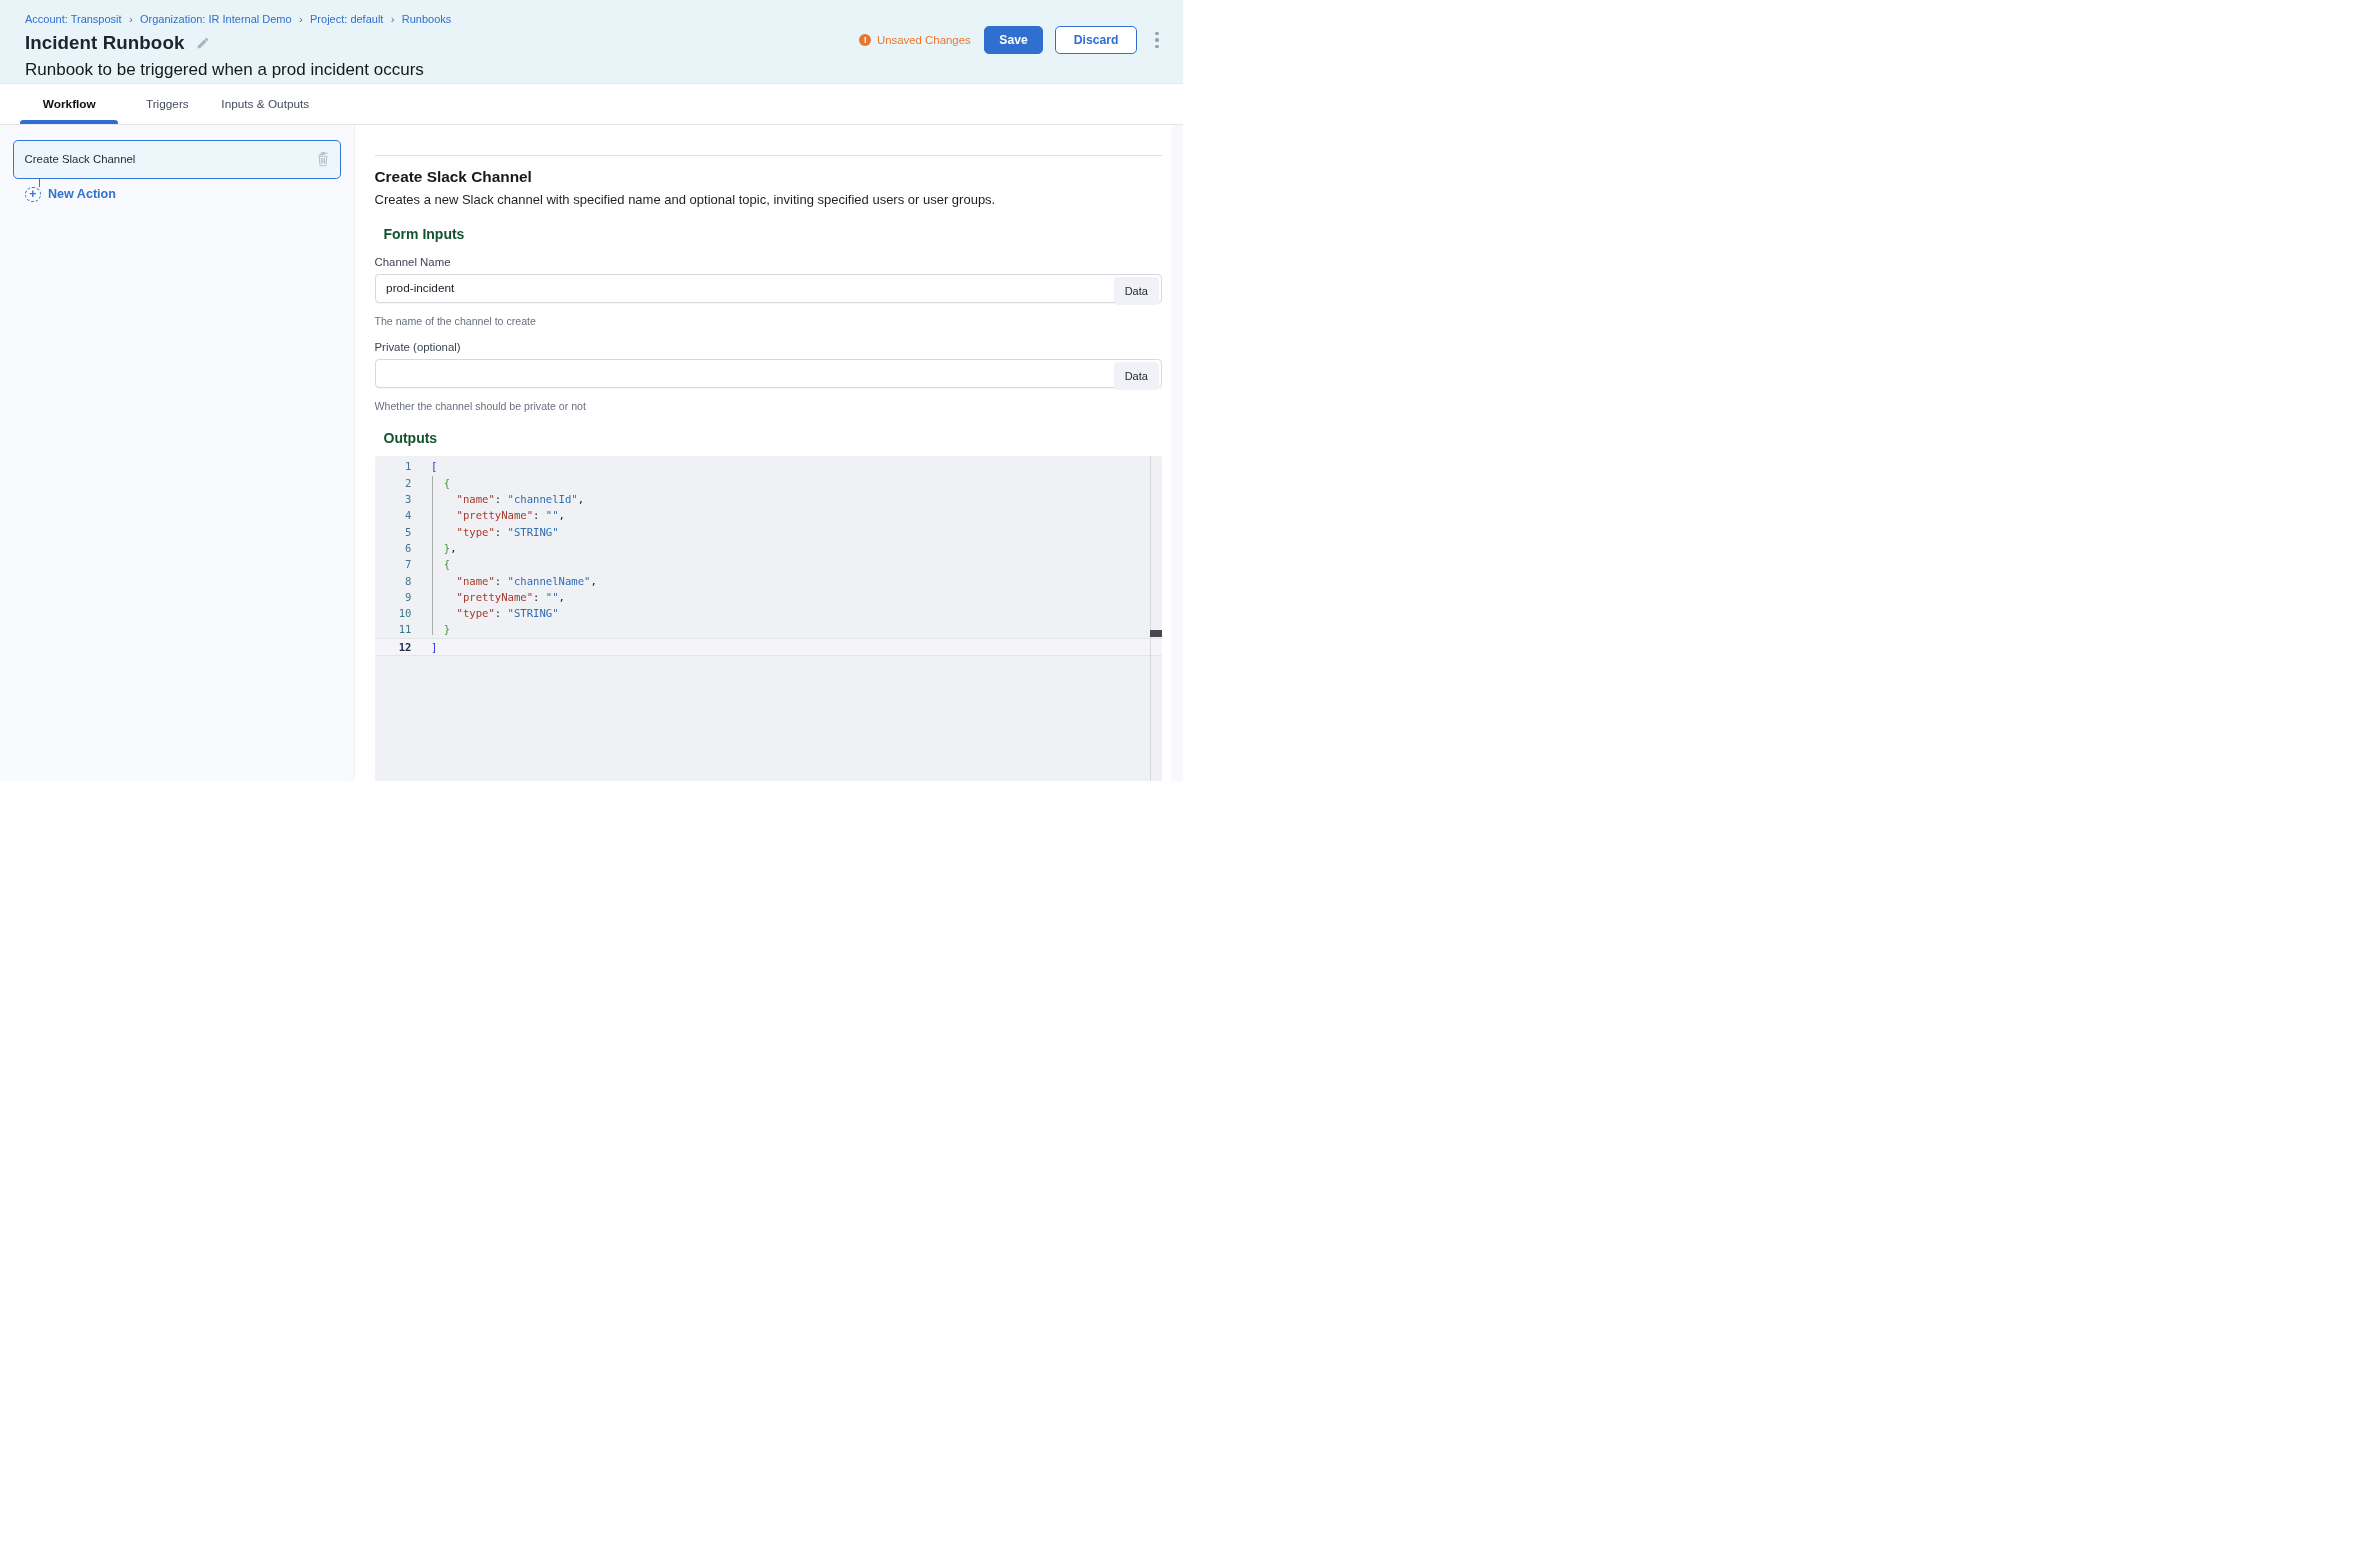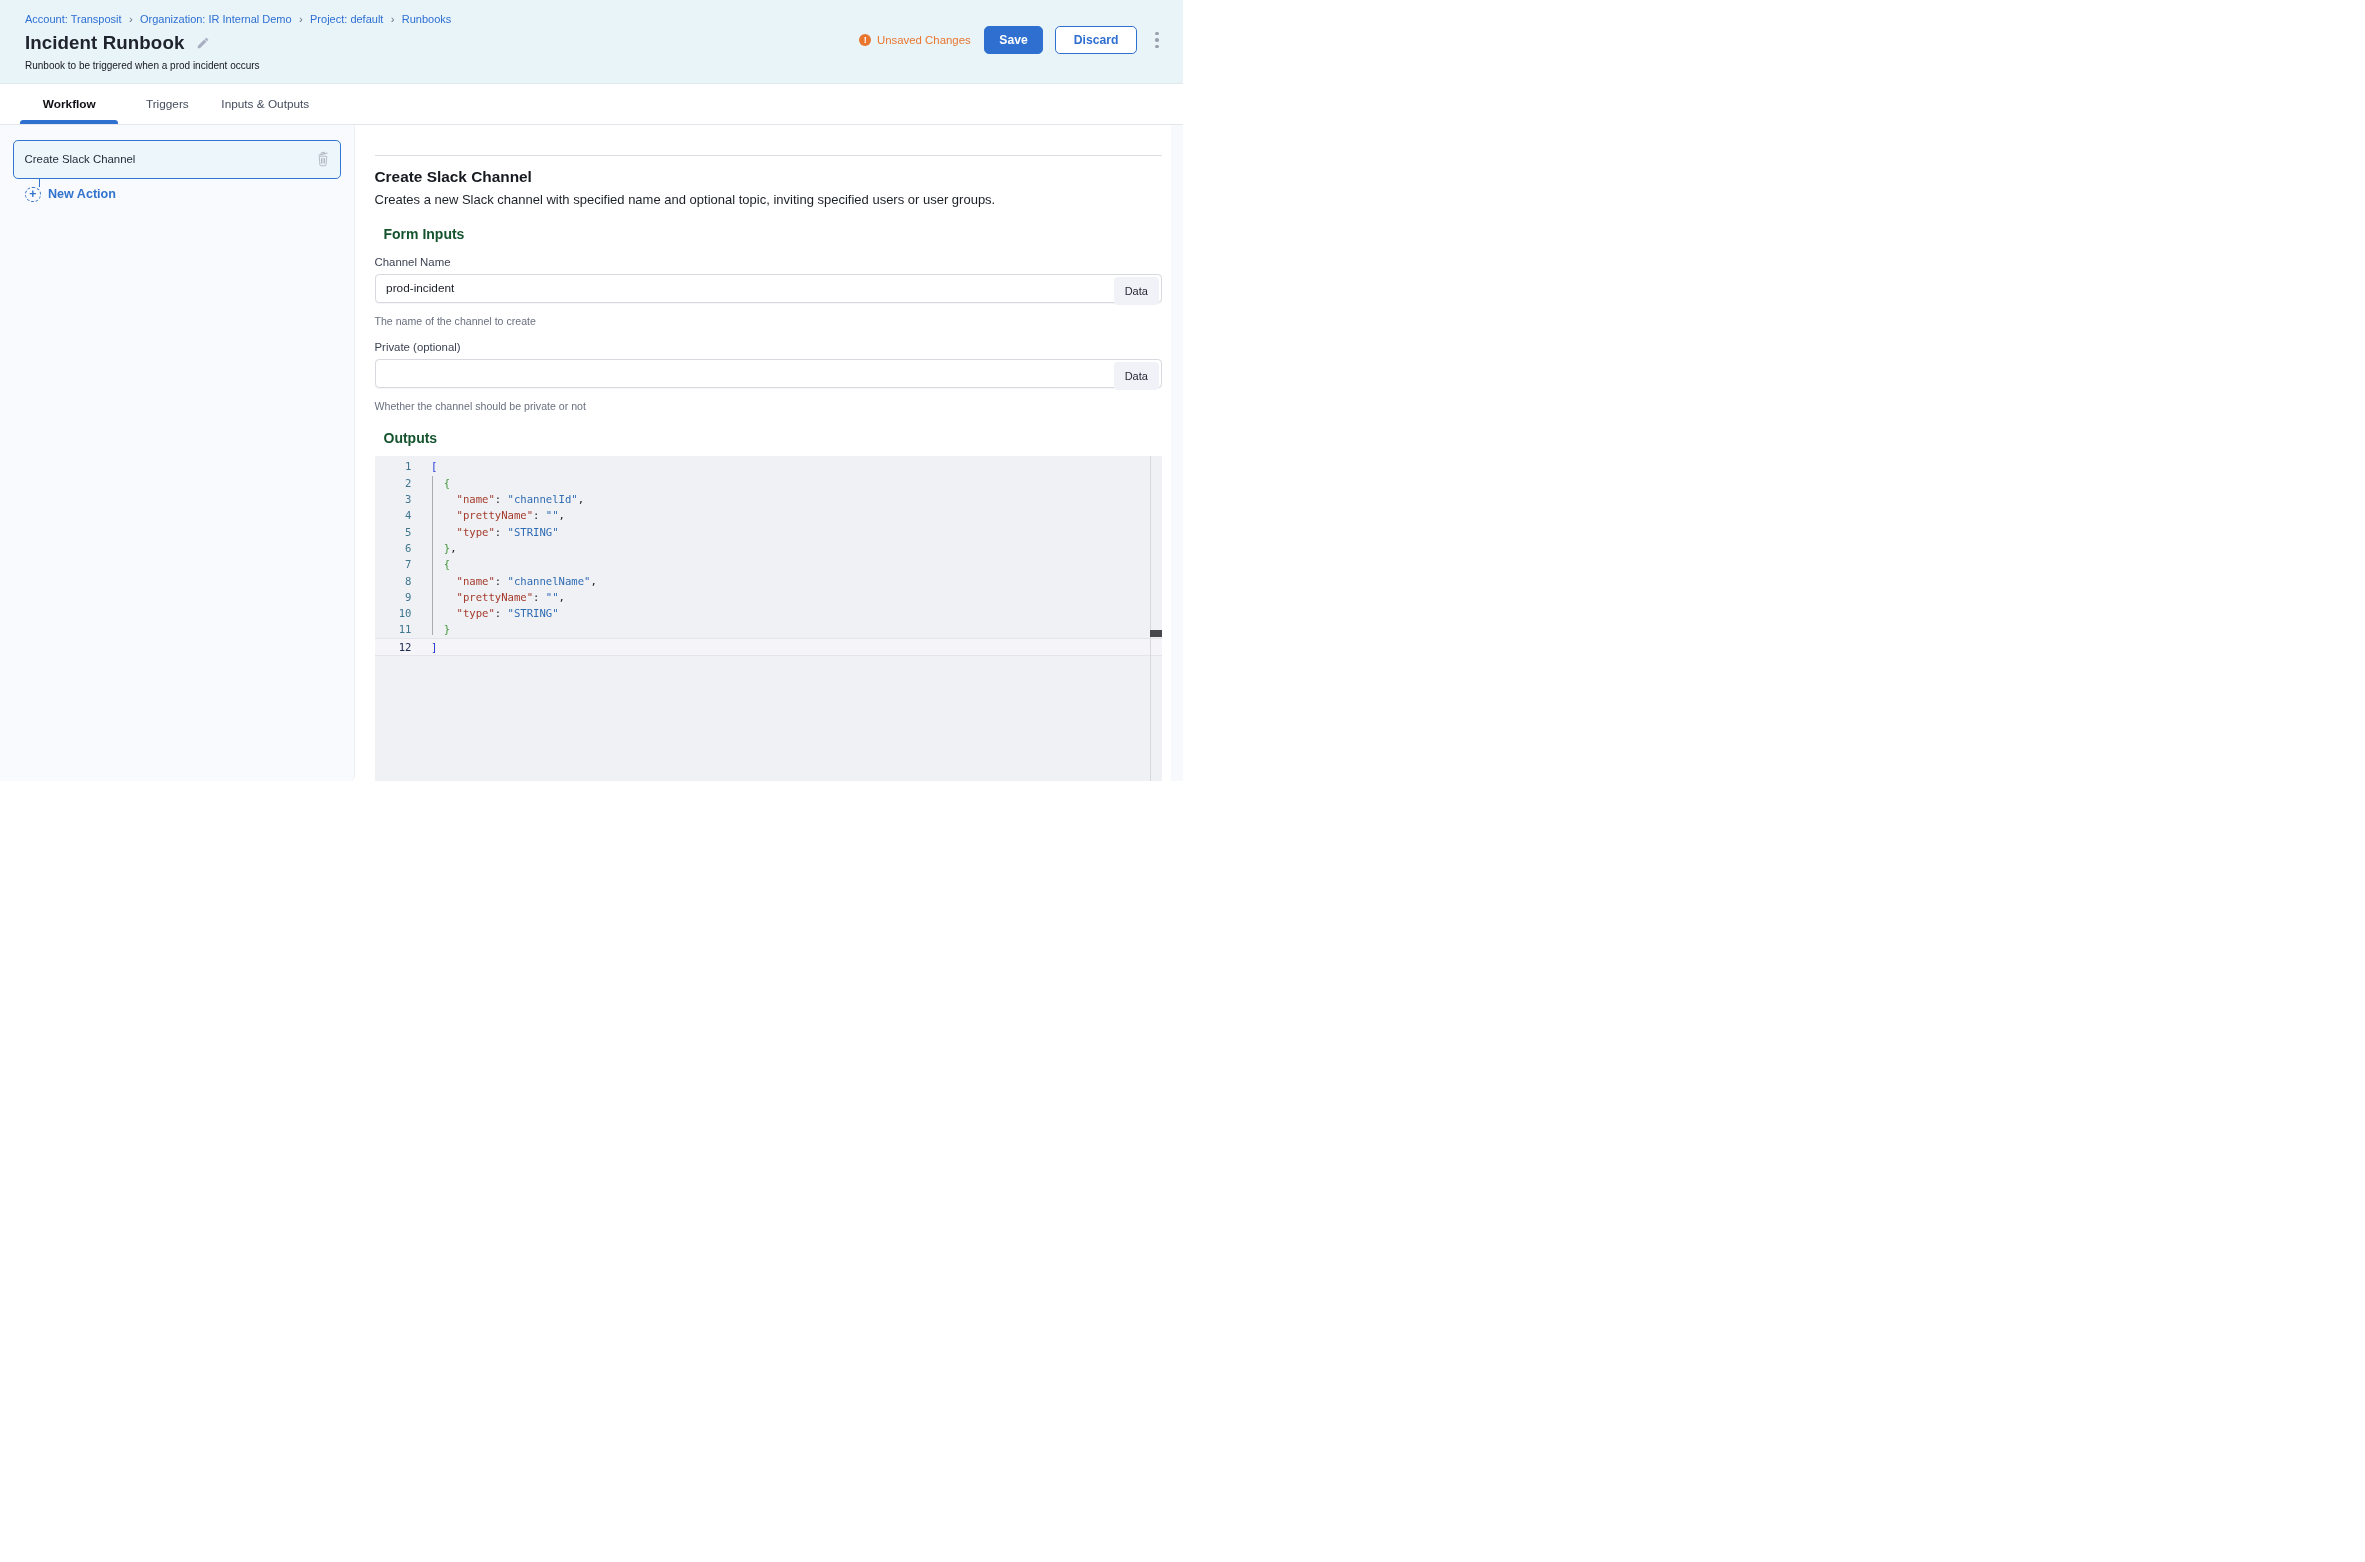--- a/index.html
+++ b/index.html
@@ -8,21 +8,21 @@
   .page { position:relative; width:1183px; height:781px; overflow:hidden; background:#fff; }
 
   
   .header { height:84px; background:#e9f4f9; padding:11.4px 23px 0 25px; position:relative; border-bottom:0.8px solid #dfe9ee; }
   .breadcrumb { font-size:11px; display:flex; align-items:center; gap:7.3px; margin-top:1.6px; }
   .breadcrumb a { color:#2d6fd2; text-decoration:none; cursor:pointer; }
   .crumb-sep { color:#64707f; font-size:11.4px; }
   .title-row { display:flex; align-items:center; gap:11.4px; margin-top:7.3px; }
   .page-title { font-size:18.7px; font-weight:700; color:#20242c; letter-spacing:0.1px; }
   .pencil { width:14px; height:14px; cursor:pointer; }
-  .subtitle { font-size:10px; color:#15181d; margin-top:5.7px; }
+  .subtitle { font-size:17px; color:#15181d; margin-top:5.7px; }
 
   .header-right { position:absolute; top:26px; right:19.5px; display:flex; align-items:center; gap:11.4px; }
   .unsaved { display:flex; align-items:center; gap:5.7px; color:#e8762e; font-size:11.4px; font-weight:500; margin-right:1.6px; }
   .warn-ic { width:12.2px; height:12.2px; border-radius:50%; background:#e8762e; color:#fff; font-size:9px; font-weight:700;
              display:flex; align-items:center; justify-content:center; line-height:1; }
   .btn { font-family:inherit; font-size:12.2px; font-weight:700; border-radius:4.9px; cursor:pointer; padding:0 14.6px; height:28px; }
   .btn-save { background:#2e6fd0; color:#fff; border:0.8px solid #2e6fd0; }
   .btn-discard { background:#fff; color:#2e6fd0; border:1.2px solid #2e6fd0; padding:0 18px; }
   .kebab { display:flex; flex-direction:column; gap:3.3px; padding:3.3px 4.9px; cursor:pointer; margin-left:1.6px; }
   .kebab i { width:3.3px; height:3.3px; border-radius:50%; background:#99a0ab; }
@@ -63,21 +63,21 @@
                border:none; border-radius:4.1px; font-family:inherit; font-size:11px; color:#262a34; cursor:pointer; }
   .help { font-size:10.6px; color:#6a7080; margin-top:12px; }
 
   
   .editor { position:relative; margin-top:9.8px; height:347px; background:#f0f1f5; border-radius:1.6px;
             font-family:"DejaVu Sans Mono", monospace; font-size:10.6px; overflow:hidden; cursor:text; }
   .cm-lines { padding-top:2.4px; position:relative; }
   .cm-row { display:flex; height:16.3px; line-height:16.3px; position:relative; }
   .cm-row.active { background:#f4f4f9; border-top:0.8px solid #e4e4ea; border-bottom:0.8px solid #e4e4ea; height:18px; line-height:16.3px; }
   .ln { width:37px; text-align:right; color:#3e768f; flex:none; user-select:none; }
-  .cm-row.active .ln { color:#1f2b4e; font-weight:400; }
+  .cm-row.active .ln { color:#1f2b4e; font-weight:700; }
   .code { padding-left:19.5px; white-space:pre; }
   .tok-plain { color:#1b1d22; }
   .tok-br { color:#2538d8; }
   .tok-brace { color:#44973a; }
   .tok-key { color:#a43a2b; }
   .tok-str { color:#2f6cb3; }
   .indent-guide { position:absolute; left:57px; top:20.3px; height:159px; width:0.8px; background:#a9abb0; }
   .sb-track-line { position:absolute; top:0; bottom:0; right:11.4px; width:0.8px; background:#d6d8dd; }
   .sb-thumb { position:absolute; right:0; top:174px; width:11.4px; height:6.5px; background:#47484c; }
 

